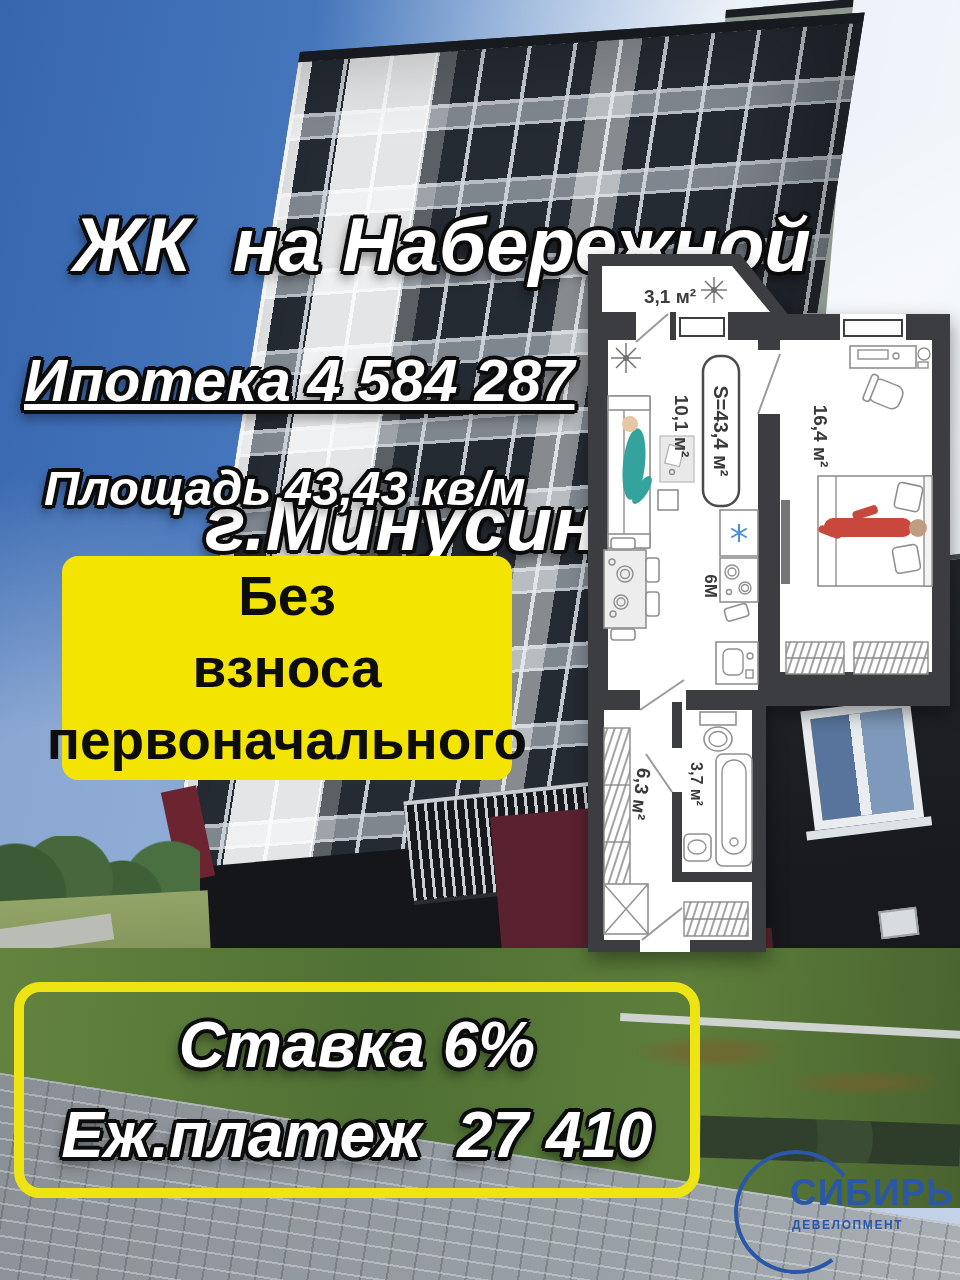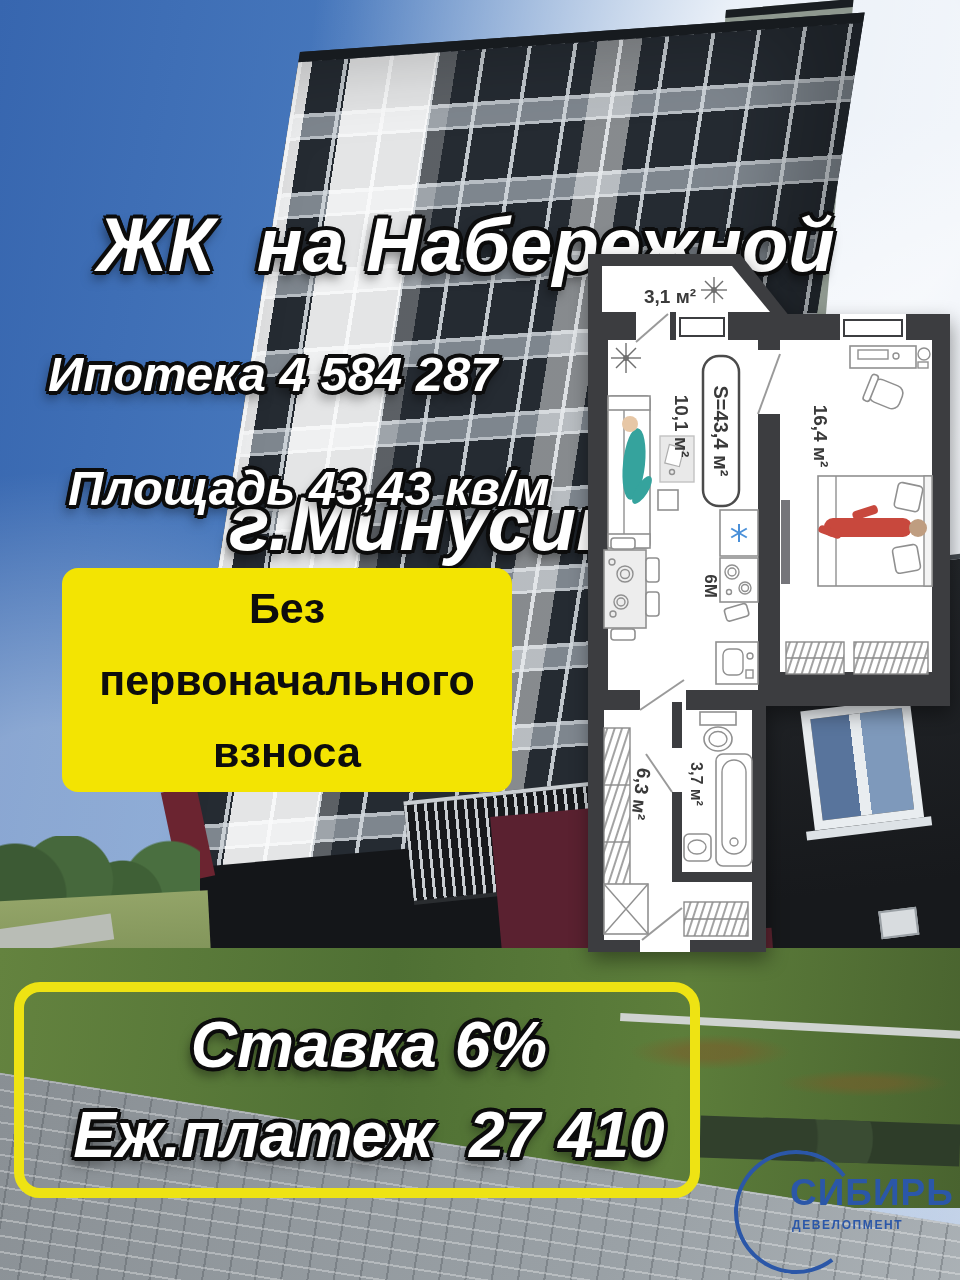--- a/index.html
+++ b/index.html
@@ -75,29 +75,29 @@
       linear-gradient(115deg,#878d92,#9aa1a6 45%,#b3b9bd 75%,#bdc3c7);}
   #bushes{left:700px;top:1120px;width:260px;height:42px;z-index:6;transform:rotate(2deg);
     background:
       radial-gradient(circle at 15% 50%, #31402c 0 35%, rgba(0,0,0,0) 36%),
       radial-gradient(circle at 45% 45%, #3a4c33 0 38%, rgba(0,0,0,0) 39%),
       radial-gradient(circle at 78% 55%, #2e3d29 0 40%, rgba(0,0,0,0) 41%);}
   
   .ol{color:#fff;font-weight:bold;font-style:italic;white-space:pre;
     text-shadow:-3px -3px 0 #0c0c0c,3px -3px 0 #0c0c0c,-3px 3px 0 #0c0c0c,3px 3px 0 #0c0c0c,
       -4px 0 0 #0c0c0c,4px 0 0 #0c0c0c,0 -4px 0 #0c0c0c,0 4px 0 #0c0c0c,
-      -3px 7px 12px rgba(0,0,0,.55);padding-left:24px;}
+      -3px 7px 12px rgba(0,0,0,.55);}
   #title{left:0;top:12px;width:884px;z-index:9;text-align:center;
     font-size:76px;line-height:93px;}
-  #mortgage{left:24px;top:346px;z-index:9;font-size:49px;}
+  #mortgage{left:24px;top:346px;z-index:9;font-size:60px;text-decoration:underline;}
   #area{left:44px;top:460px;z-index:9;font-size:49px;text-align:right;}
   #offer-box{left:62px;top:556px;width:450px;height:224px;z-index:9;
     background:#f3e402;border-radius:16px;
     display:flex;flex-direction:column;justify-content:center;align-items:center;
-    font-size:43px;font-weight:bold;color:#0d0d0d;line-height:72px;text-align:center;margin-top:12px;}
+    font-size:55px;font-weight:bold;color:#0d0d0d;line-height:72px;text-align:center;}
   #rate-box{left:14px;top:982px;width:666px;height:196px;z-index:11;
     border:10px solid #eee313;border-radius:26px;
     display:flex;flex-direction:column;justify-content:space-evenly;align-items:center;
     font-size:64px;}
   
   #logo{left:726px;top:1146px;width:228px;height:128px;z-index:12;}
   #logo-arc{position:absolute;left:8px;top:4px;width:116px;height:116px;border-radius:50%;
     border:4px solid #2b57a8;border-right-color:transparent;transform:rotate(8deg);}
   #logo-title{position:absolute;left:64px;top:26px;font-size:37px;font-weight:bold;
     color:#2b57a8;letter-spacing:1px;}
@@ -136,22 +136,22 @@
 
 <div id="title" class="abs ol">
   <div>ЖК  на Набережной</div>
   <div>г.Минусинск</div>
 </div>
 <div id="mortgage" class="abs ol">Ипотека 4 584 287</div>
 <div id="area" class="abs ol">Площадь 43,43 кв/м</div>
 
 <div id="offer-box" class="abs">
   <div>Без</div>
+  <div>взноса</div>
   <div>первоначального</div>
-  <div>взноса</div>
 </div>
 
 <div id="rate-box" class="abs">
   <div class="ol">Ставка 6%</div>
   <div class="ol">Еж.платеж  27 410</div>
 </div>
 
 <svg id="plan" class="abs" width="368" height="702" viewBox="0 0 368 702">
   <defs>
     <pattern id="hatch" width="7" height="12" patternUnits="userSpaceOnUse" patternTransform="rotate(18)">

